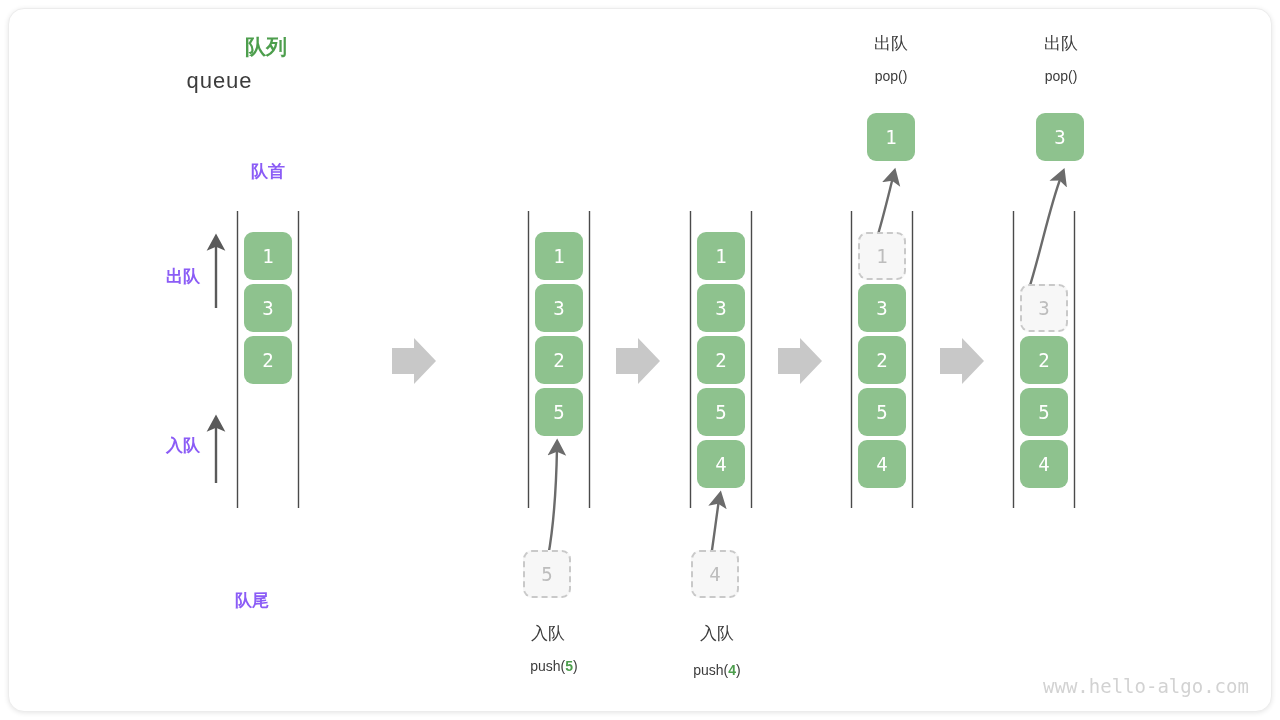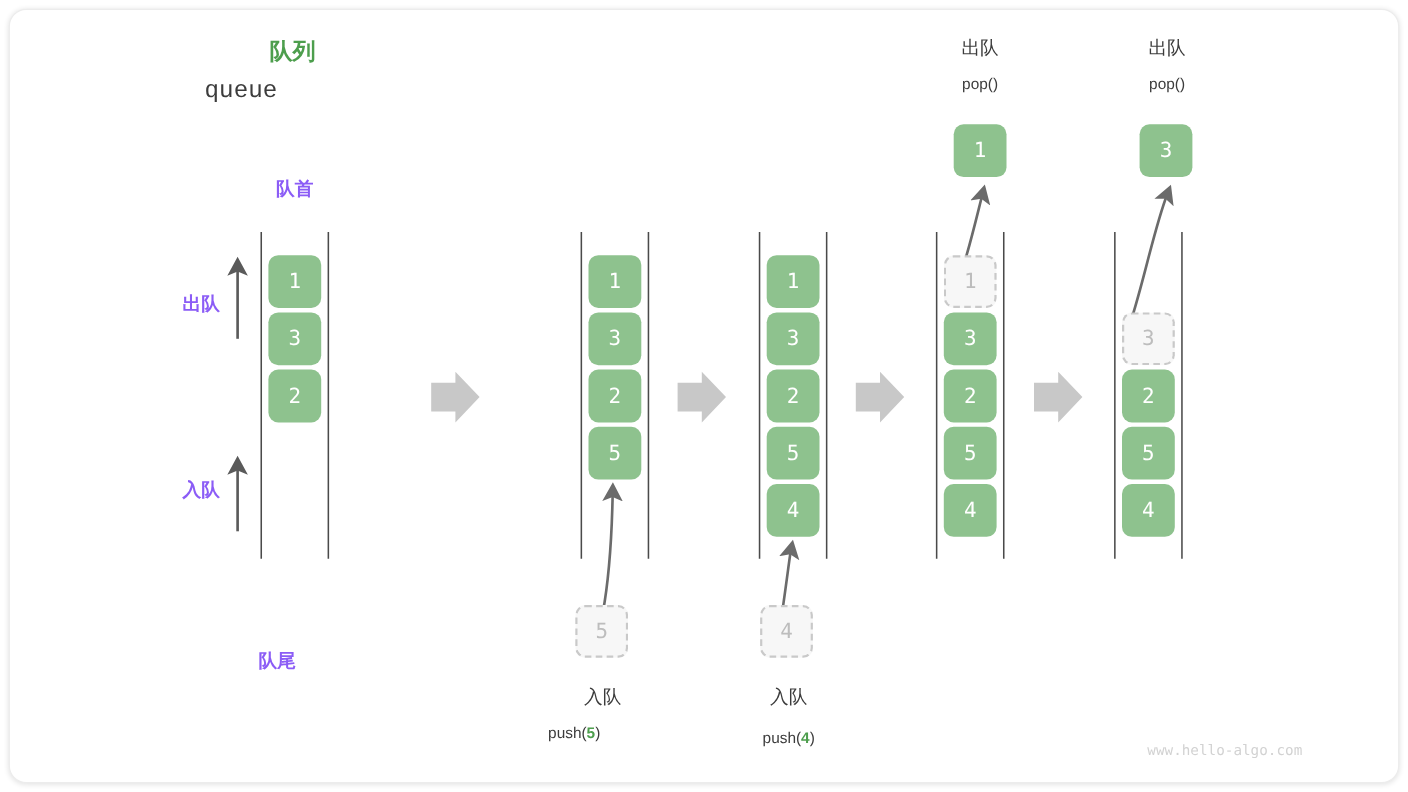--- a/index.html
+++ b/index.html
@@ -68,21 +68,21 @@
   .op-code {
     font-family: Liberation Sans, sans-serif;
     font-size: 14px;
     color: #3c3c3c;
     text-align: center;
     white-space: nowrap;
   }
   .op-code .arg { color: #4d9e4d; font-weight: bold; }
   .watermark {
     font-family: "DejaVu Sans Mono", "Liberation Mono", monospace;
-    font-size: 13px;
+    font-size: 19px;
     color: #d2d2d2;
     white-space: nowrap;
   }
 
   
   .cell {
     position: absolute;
     width: 48px;
     height: 48px;
     border-radius: 9px;
@@ -195,21 +195,21 @@
   <div class="cell" style="left:244px; top:232px;">1</div>
   <div class="cell" style="left:244px; top:284px;">3</div>
   <div class="cell" style="left:244px; top:336px;">2</div>
 
   <div class="cell" style="left:535px; top:232px;">1</div>
   <div class="cell" style="left:535px; top:284px;">3</div>
   <div class="cell" style="left:535px; top:336px;">2</div>
   <div class="cell" style="left:535px; top:388px;">5</div>
   <div class="cell ghost" style="left:523px; top:550px;">5</div>
   <div class="abs op-cn" style="left:483px; top:622px; width:130px;">入队</div>
-  <div class="abs op-code" style="left:457px; top:658px; width:130px;"><span>push(</span><span class="arg">5</span><span>)</span></div>
+  <div class="abs op-code" style="left:489px; top:658px; width:130px;"><span>push(</span><span class="arg">5</span><span>)</span></div>
 
   <div class="cell" style="left:697px; top:232px;">1</div>
   <div class="cell" style="left:697px; top:284px;">3</div>
   <div class="cell" style="left:697px; top:336px;">2</div>
   <div class="cell" style="left:697px; top:388px;">5</div>
   <div class="cell" style="left:697px; top:440px;">4</div>
   <div class="cell ghost" style="left:691px; top:550px;">4</div>
   <div class="abs op-cn" style="left:652px; top:622px; width:130px;">入队</div>
   <div class="abs op-code" style="left:652px; top:662px; width:130px;"><span>push(</span><span class="arg">4</span><span>)</span></div>
 

